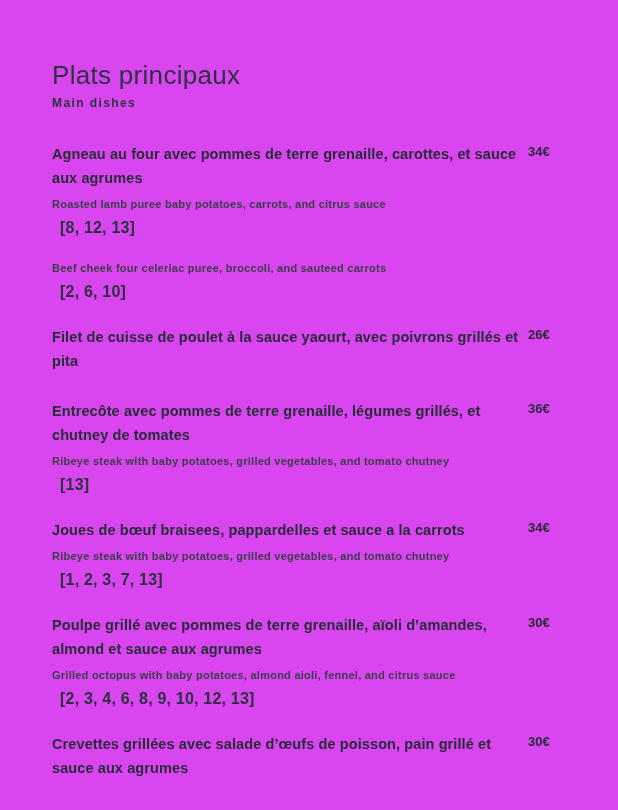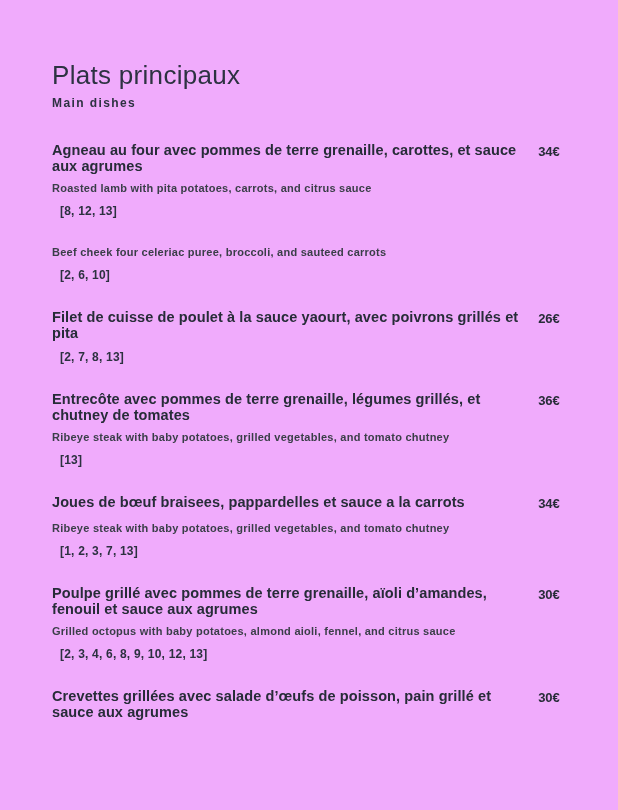--- a/index.html
+++ b/index.html
@@ -4,21 +4,21 @@
 <style>
   html, body {
     margin: 0;
     padding: 0;
     background: #ffffff;
   }
   .page {
     position: relative;
     width: 618px;
     height: 810px;
-    background: #f0abfc;
+    background: #d946ef;
     box-sizing: border-box;
     padding: 60px 48px 0 52px;
     font-family: "Liberation Sans", sans-serif;
     color: #2b3040;
     overflow: hidden;
   }
   .menu-title {
     margin: 0;
     font-size: 26px;
     line-height: 30px;
@@ -40,81 +40,80 @@
   .menu-item {
     margin-bottom: 26px;
   }
   .item-row {
     display: flex;
     align-items: flex-start;
     justify-content: space-between;
   }
   .item-name {
     font-size: 14.5px;
-    line-height: 16px;
+    line-height: 24px;
     font-weight: 600;
     letter-spacing: 0.1px;
     color: #272c38;
     max-width: 468px;
   }
   .item-price {
     font-size: 13px;
     line-height: 20px;
     font-weight: 700;
     color: #272c38;
     white-space: nowrap;
-    text-align: center;
+    text-align: left;
     min-width: 42px;
   }
   .item-desc {
     margin-top: 7px;
     font-size: 11px;
     line-height: 14px;
     font-weight: 700;
     letter-spacing: 0.25px;
     color: #3a3e48;
   }
   .item-allergens {
     margin-top: 9px;
-    font-size: 12px;
+    font-size: 16px;
     line-height: 15px;
     font-weight: 600;
     letter-spacing: 0.2px;
     color: #2c3140;
     padding-left: 8px;
   }
 </style>
 </head>
 <body>
 
 <div class="page">
   <h1 class="menu-title">Plats principaux</h1>
   <h2 class="menu-subtitle">Main dishes</h2>
 
   <div class="menu-items">
   <div class="menu-item">
     <div class="item-row">
       <div class="item-name">Agneau au four avec pommes de terre grenaille, carottes, et sauce aux agrumes</div>
       <div class="item-price">34€</div>
     </div>
-    <div class="item-desc">Roasted lamb with pita potatoes, carrots, and citrus sauce</div>
+    <div class="item-desc">Roasted lamb puree baby potatoes, carrots, and citrus sauce</div>
     <div class="item-allergens">[8, 12, 13]</div>
   </div>
 
   <div class="menu-item">
     <div class="item-desc">Beef cheek four celeriac puree, broccoli, and sauteed carrots</div>
     <div class="item-allergens">[2, 6, 10]</div>
   </div>
 
   <div class="menu-item">
     <div class="item-row">
       <div class="item-name">Filet de cuisse de poulet à la sauce yaourt, avec poivrons grillés et pita</div>
       <div class="item-price">26€</div>
     </div>
-    <div class="item-allergens">[2, 7, 8, 13]</div>
   </div>
 
   <div class="menu-item">
     <div class="item-row">
       <div class="item-name">Entrecôte avec pommes de terre grenaille, légumes grillés, et chutney de tomates</div>
       <div class="item-price">36€</div>
     </div>
     <div class="item-desc">Ribeye steak with baby potatoes, grilled vegetables, and tomato chutney</div>
     <div class="item-allergens">[13]</div>
   </div>
@@ -123,21 +122,21 @@
     <div class="item-row">
       <div class="item-name">Joues de bœuf braisees, pappardelles et sauce a la carrots</div>
       <div class="item-price">34€</div>
     </div>
     <div class="item-desc">Ribeye steak with baby potatoes, grilled vegetables, and tomato chutney</div>
     <div class="item-allergens">[1, 2, 3, 7, 13]</div>
   </div>
 
   <div class="menu-item">
     <div class="item-row">
-      <div class="item-name">Poulpe grillé avec pommes de terre grenaille, aïoli d’amandes, fenouil et sauce aux agrumes</div>
+      <div class="item-name">Poulpe grillé avec pommes de terre grenaille, aïoli d’amandes, almond et sauce aux agrumes</div>
       <div class="item-price">30€</div>
     </div>
     <div class="item-desc">Grilled octopus with baby potatoes, almond aioli, fennel, and citrus sauce</div>
     <div class="item-allergens">[2, 3, 4, 6, 8, 9, 10, 12, 13]</div>
   </div>
 
   <div class="menu-item">
     <div class="item-row">
       <div class="item-name">Crevettes grillées avec salade d’œufs de poisson, pain grillé et sauce aux agrumes</div>
       <div class="item-price">30€</div>

